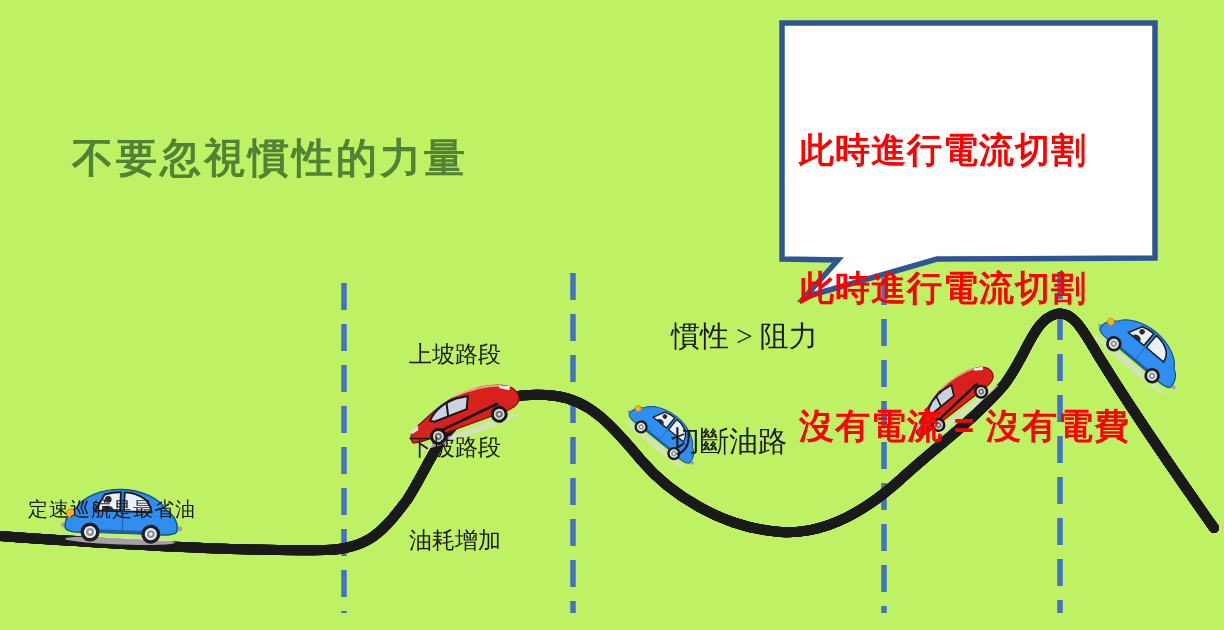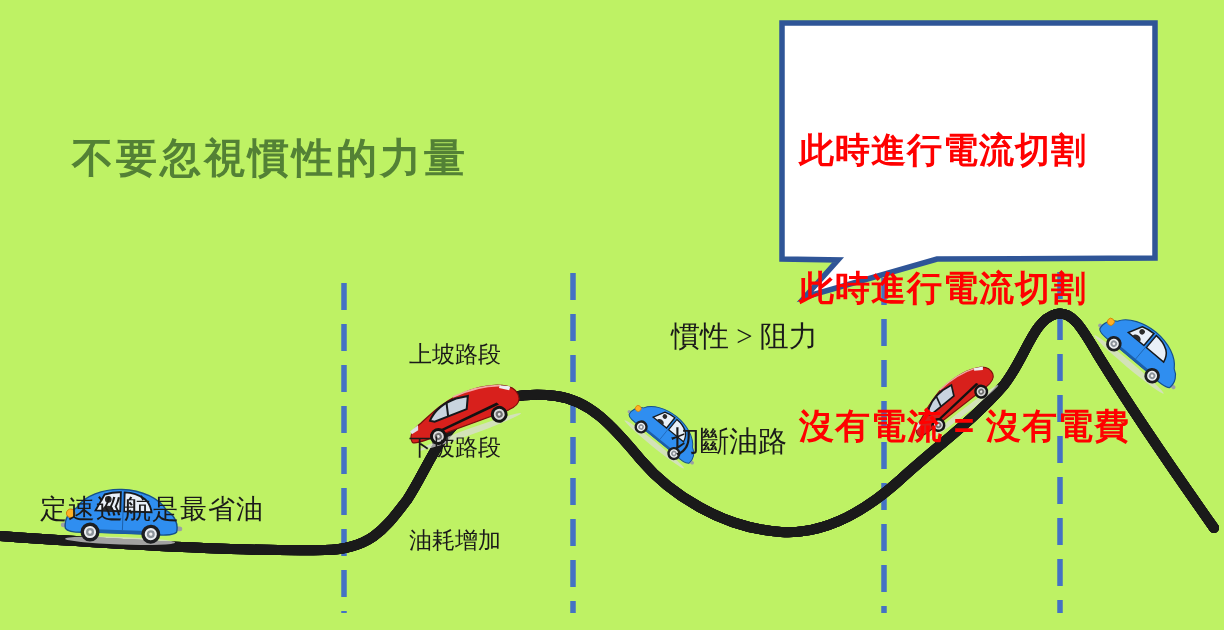--- a/index.html
+++ b/index.html
@@ -18,21 +18,21 @@
   .callout-text{
     left:799px;top:35px;
     font-size:35px;font-weight:700;line-height:46px;letter-spacing:1px;
     color:#FF0000;
     font-family:"Liberation Sans",sans-serif;
   }
   .roadlabel{
     color:#1a1a1a;
     font-family:"Liberation Serif",serif;
   }
-  .label-cruise{left:28px;top:429px;font-size:27px;line-height:32px;letter-spacing:1px;margin-left:12px;}
+  .label-cruise{left:28px;top:429px;font-size:20px;line-height:32px;letter-spacing:1px;}
   .label-uphill{left:409px;top:277px;font-size:23px;line-height:31px;}
   .label-downhill{left:671px;top:249px;font-size:29px;line-height:35px;}
 </style>
 </head>
 <body>
 
 <div class="stage">
 
   <svg width="1224" height="630" viewBox="0 0 1224 630">
     <defs>

